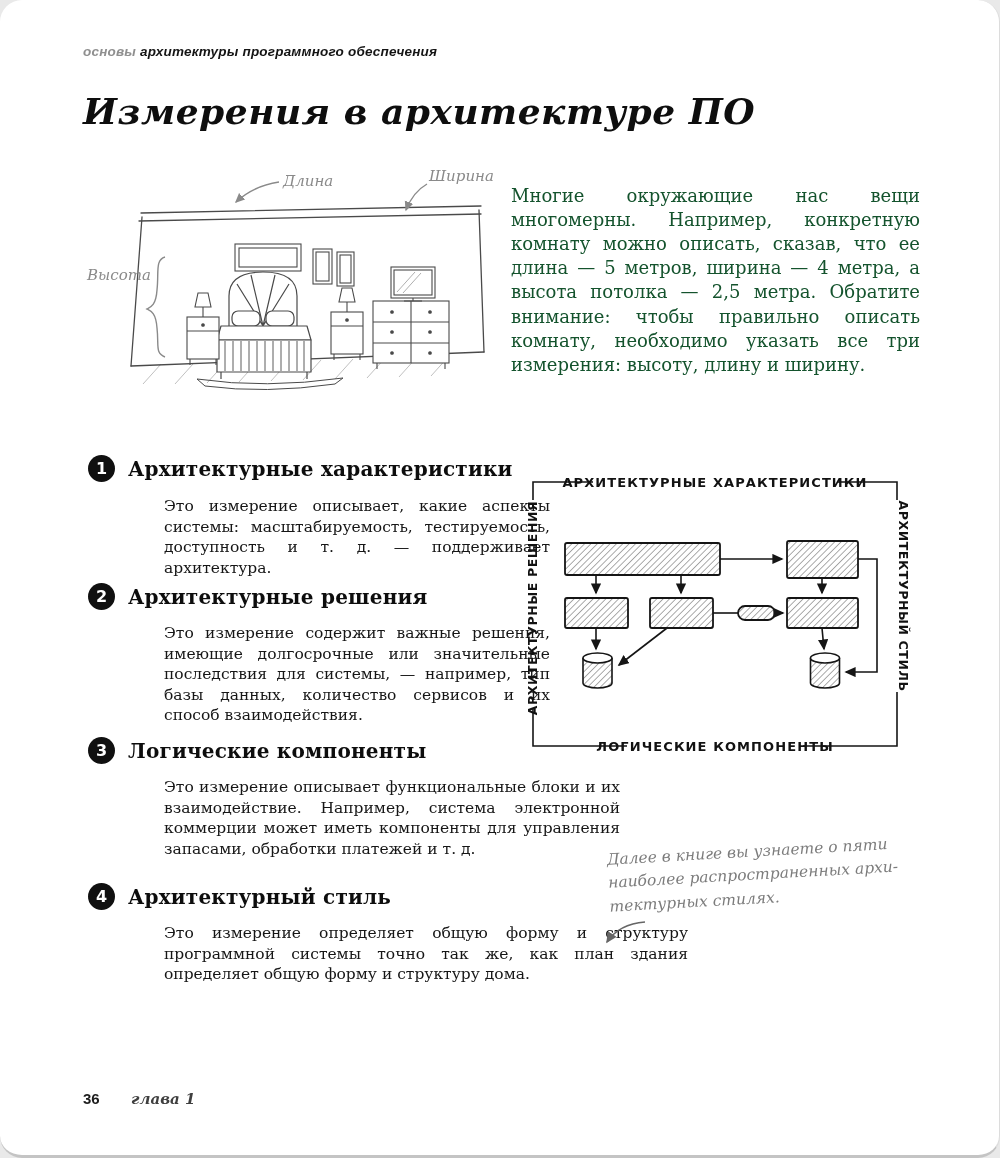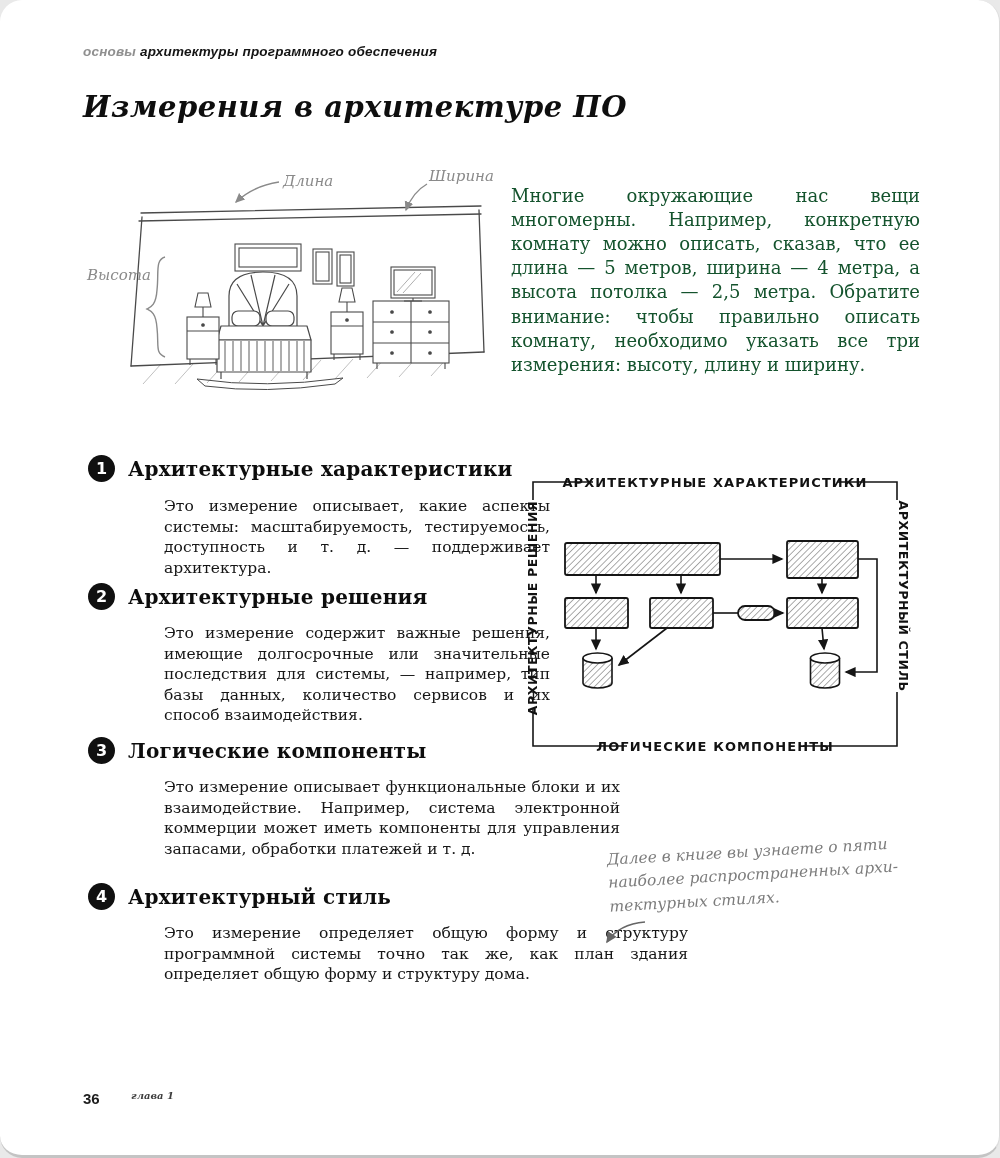--- a/index.html
+++ b/index.html
@@ -26,21 +26,21 @@
     font-size:13.5px; letter-spacing:.2px;
   }
   .rh-light { color:#8f8f8f; }
   .rh-dark  { color:#141414; }
 
   
   .page-title {
     left:83px; top:90px;
     font-family:"DejaVu Serif", serif;
     font-style:italic; font-weight:bold;
-    font-size:29px; letter-spacing:.5px;
+    font-size:36px; letter-spacing:.5px;
     color:#0e0e0e;
   }
 
   
   .room-fig { left:85px; top:160px; width:420px; height:248px; }
   .hand-label {
     font-family:"DejaVu Serif", serif;
     font-style:italic; font-size:15px; fill:#8a8a8a;
   }
 
@@ -106,21 +106,21 @@
 
   
   .footer-num {
     left:83px; top:1090px;
     font-family:"Liberation Sans", sans-serif;
     font-weight:bold; font-size:15px; color:#1c1c1c;
   }
   .footer-chapter {
     left:131px; top:1090px;
     font-family:"DejaVu Serif", serif;
-    font-style:italic; font-weight:bold; font-size:10px; color:#3f3f3f;
+    font-style:italic; font-weight:bold; font-size:15px; color:#3f3f3f;
   }
 </style>
 </head>
 <body>
 
 <div class="page">
 
   <div class="abs running-head">
     <span class="rh-light">основы</span>
     <span class="rh-dark">архитектуры программного обеспечения</span>

